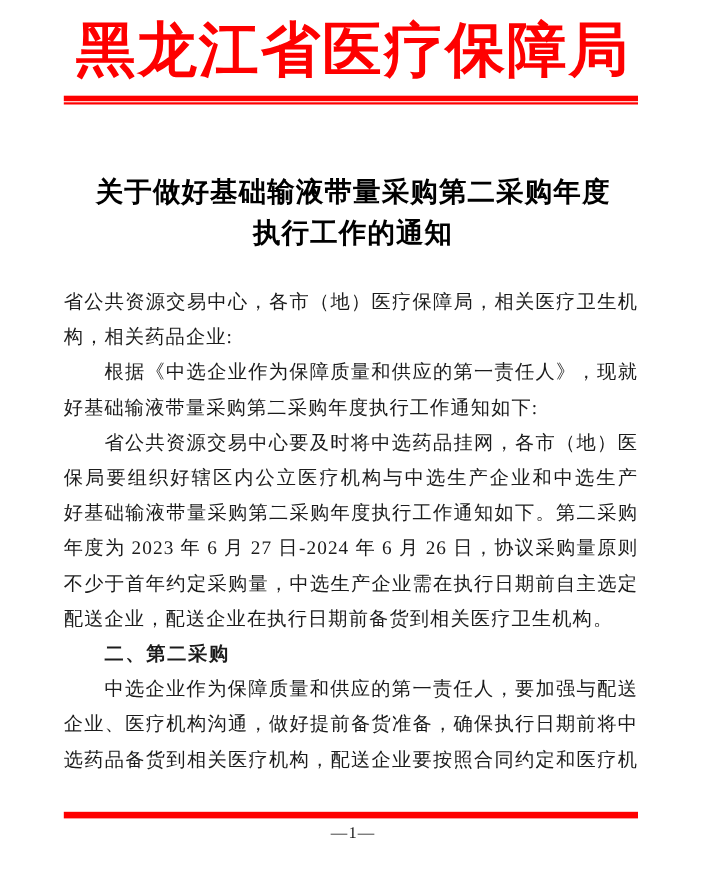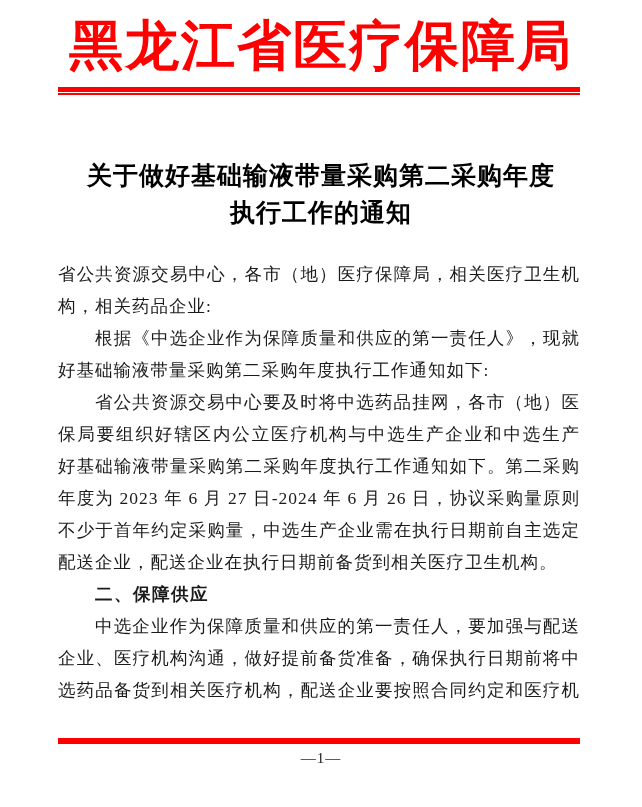--- a/index.html
+++ b/index.html
@@ -132,21 +132,21 @@
       <div class="body-line fill">省公共资源交易中心，各市（地）医疗保障局，相关医疗卫生机</div>
       <div class="body-line">构，相关药品企业:</div>
       <div class="body-line indent fill">根据《中选企业作为保障质量和供应的第一责任人》，现就做</div>
       <div class="body-line">好基础输液带量采购第二采购年度执行工作通知如下:</div>
       <div class="body-line indent fill">省公共资源交易中心要及时将中选药品挂网，各市（地）医</div>
       <div class="body-line fill">保局要组织好辖区内公立医疗机构与中选生产企业和中选生产</div>
       <div class="body-line fill">好基础输液带量采购第二采购年度执行工作通知如下。第二采购</div>
       <div class="body-line fill">年度为 2023 年 6 月 27 日-2024 年 6 月 26 日，协议采购量原则上</div>
       <div class="body-line fill">不少于首年约定采购量，中选生产企业需在执行日期前自主选定</div>
       <div class="body-line">配送企业，配送企业在执行日期前备货到相关医疗卫生机构。</div>
-      <div class="body-line heading indent">二、保障供应</div>
+      <div class="body-line heading indent">二、第二采购</div>
       <div class="body-line indent fill">中选企业作为保障质量和供应的第一责任人，要加强与配送</div>
       <div class="body-line fill">企业、医疗机构沟通，做好提前备货准备，确保执行日期前将中</div>
       <div class="body-line fill">选药品备货到相关医疗机构，配送企业要按照合同约定和医疗机</div>
     </div>
 
   <div class="rule-bottom"></div>
 
   <div class="page-number">—1—</div>
 
 </div>

